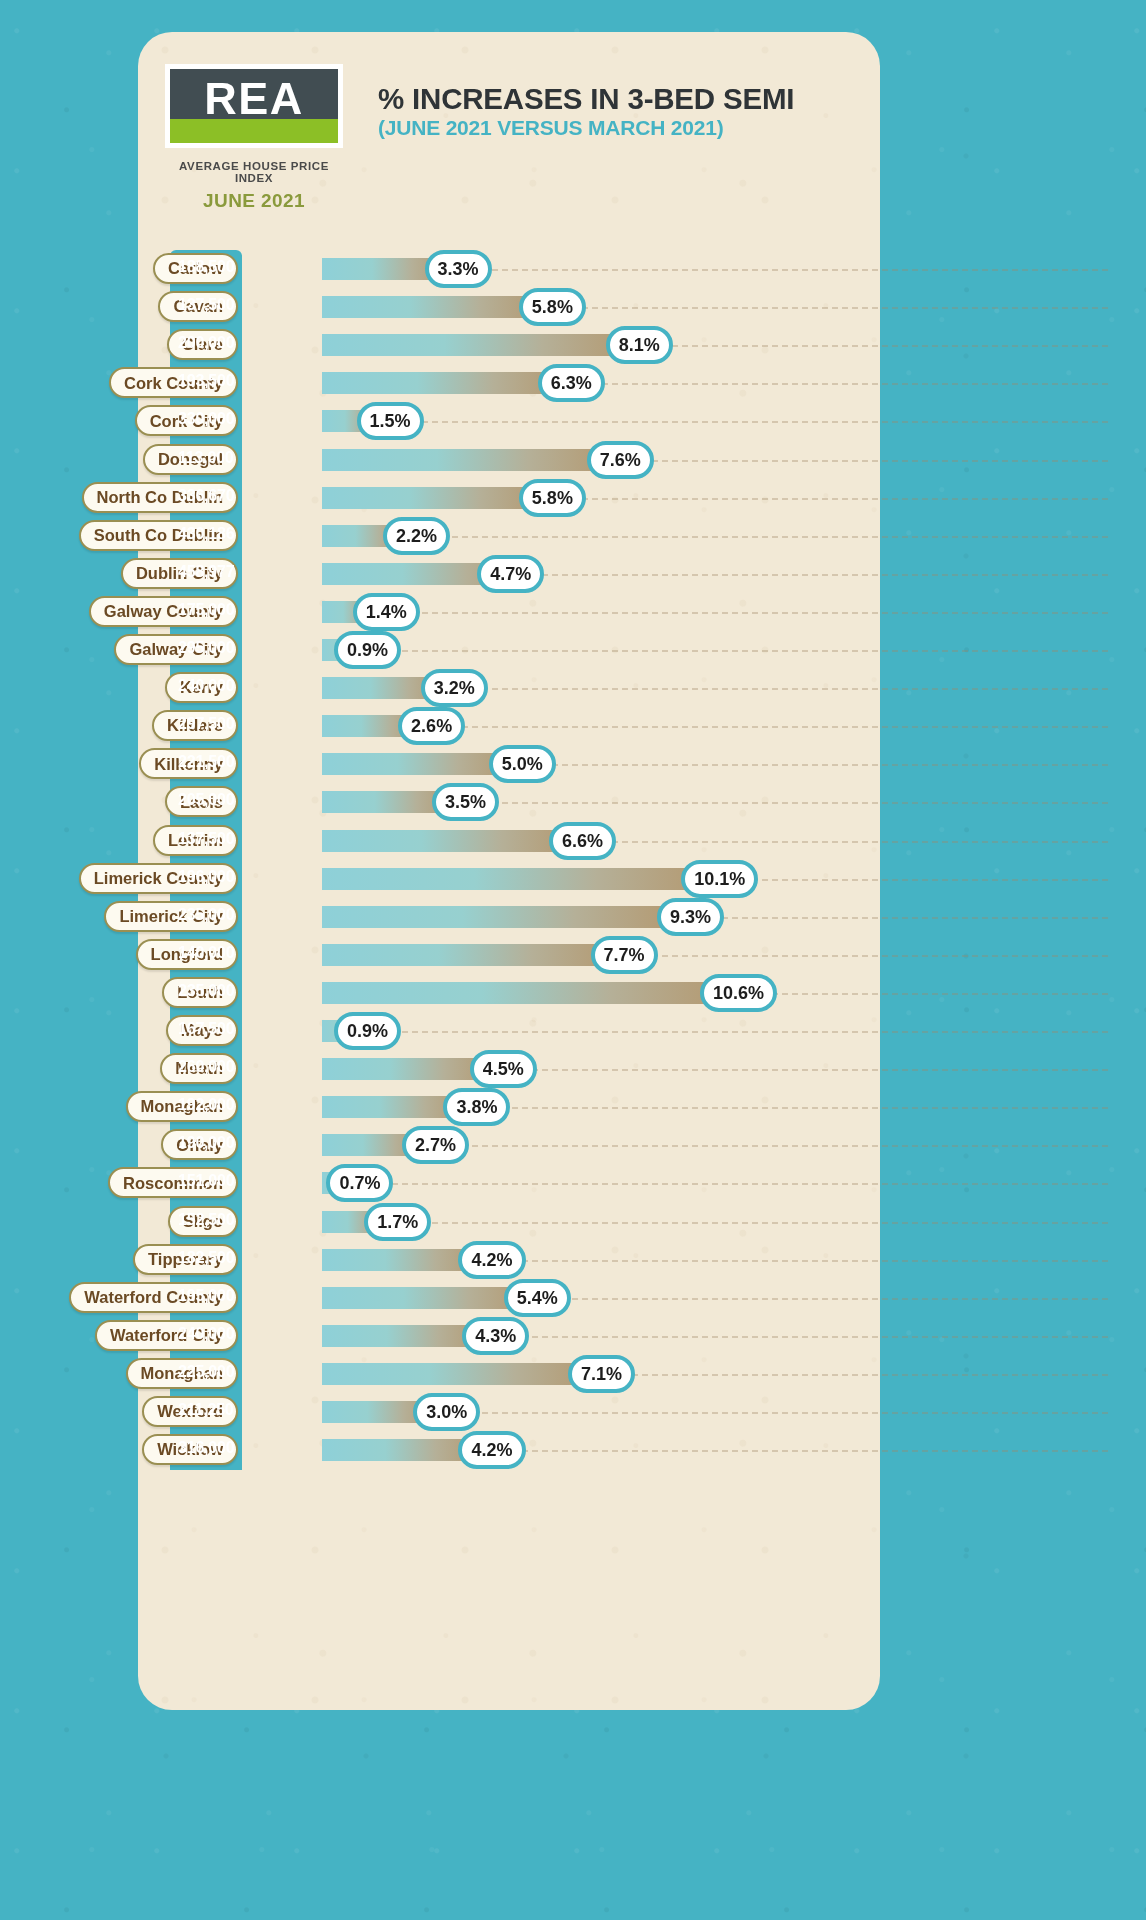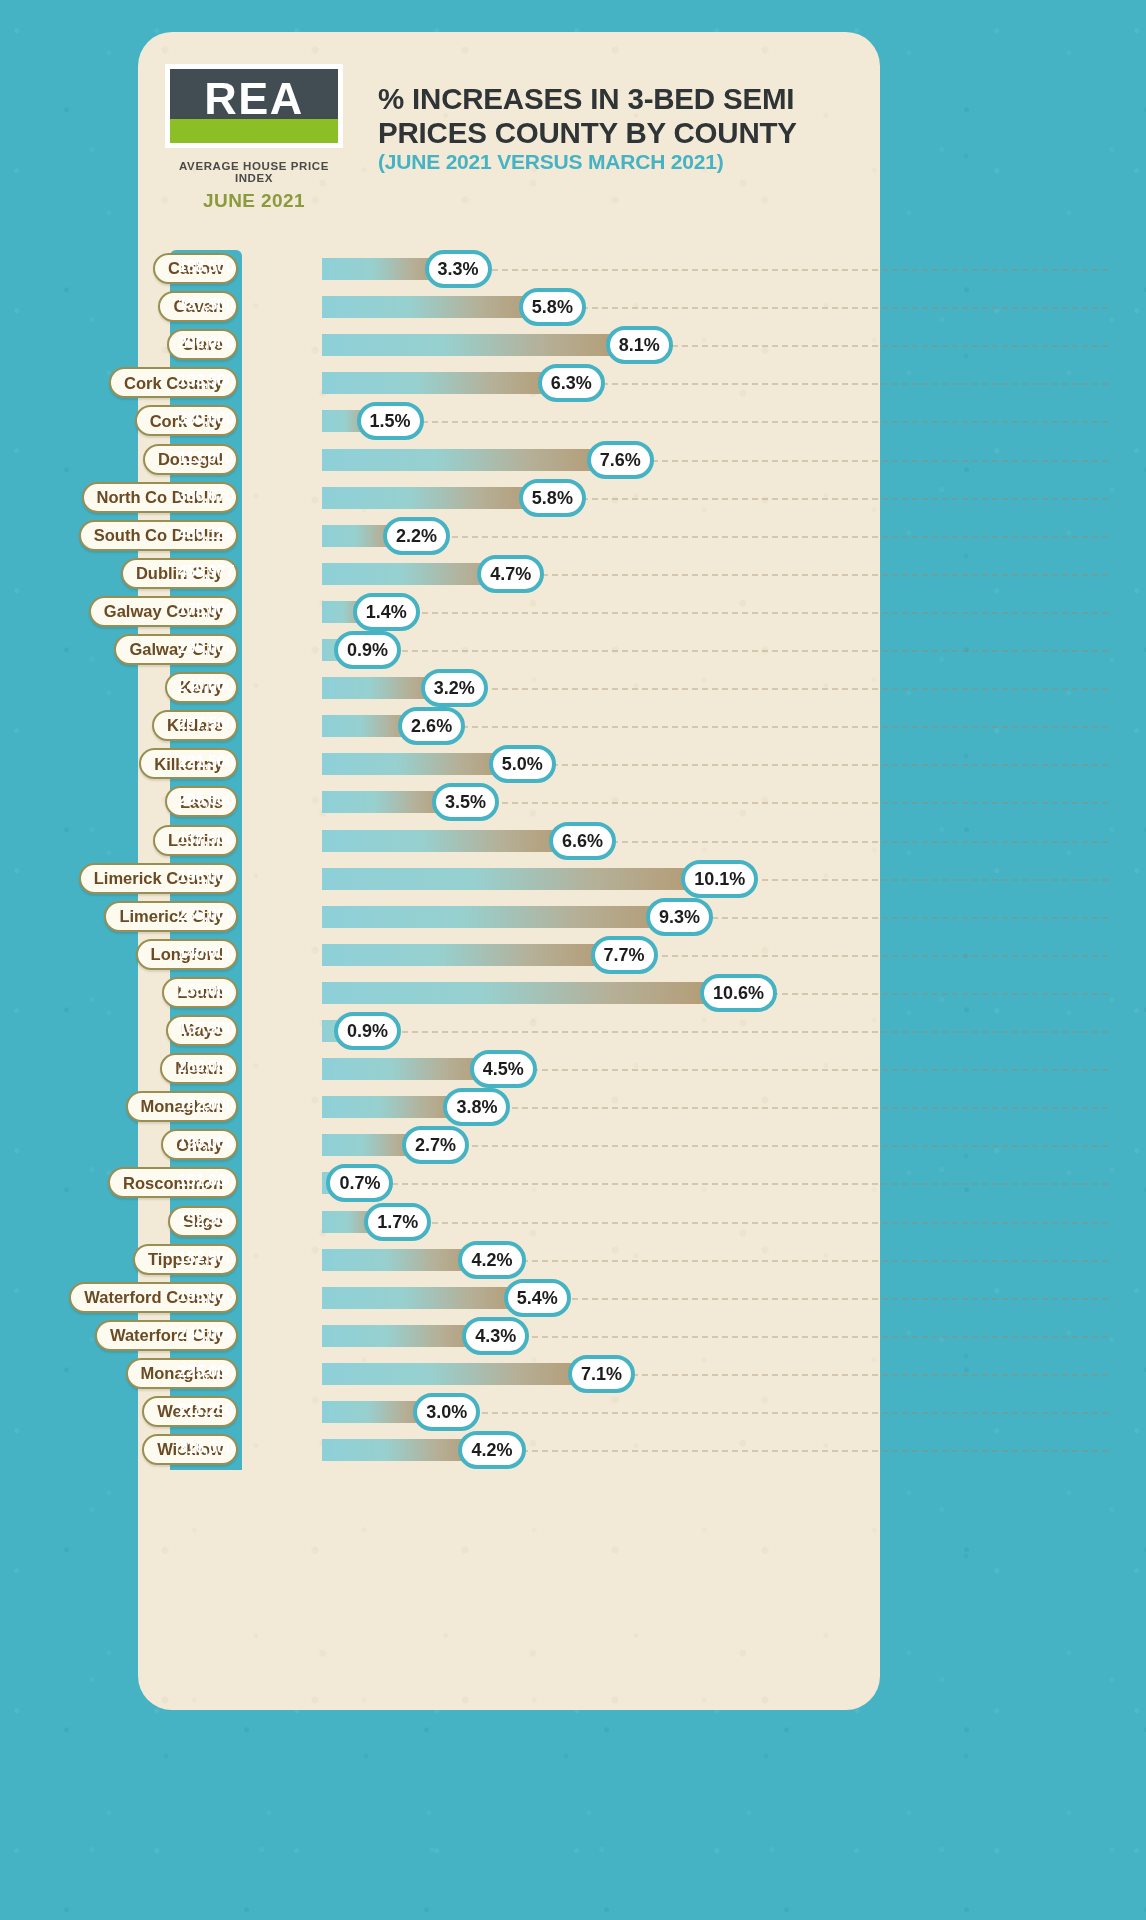--- a/index.html
+++ b/index.html
@@ -247,21 +247,20 @@
       <span class="logo-word">REA</span>
       <div class="logo-bar"></div>
     </div>
     <div class="logo-sub1">AVERAGE HOUSE PRICE INDEX</div>
     <div class="logo-sub2">JUNE 2021</div>
   </div>
 
   <div class="title-block">
     <div class="title-main">
       <div>% INCREASES IN 3-BED SEMI</div>
-      <div>PRICES COUNTY BY COUNTY</div>
     </div>
     <div class="title-sub">(JUNE 2021 VERSUS MARCH 2021)</div>
   </div>
 </div>
 
 <div class="value-column"></div>
 
 <div class="rows" id="rows">
     <div class="row" style="top: 0px;">
       <div class="gridline"></div>
@@ -481,21 +480,21 @@
       </div>
       <div class="pill">
         <span class="pill-label">Limerick County</span>
       </div>
       <div class="price">196,000</div>
     </div>
     <div class="row" style="top: 647.7px;">
       <div class="gridline"></div>
       <div class="bar-track" style="width: 350.943px;">
         <div class="bar"></div>
-        <div class="bubble" style="left: 324px; align-items: center;">
+        <div class="bubble" style="left: 335px; align-items: center;">
           <span class="bubble-text">9.3%</span>
         </div>
       </div>
       <div class="pill">
         <span class="pill-label">Limerick City</span>
       </div>
       <div class="price">235,000</div>
     </div>
     <div class="row" style="top: 685.8px;">
       <div class="gridline"></div>

